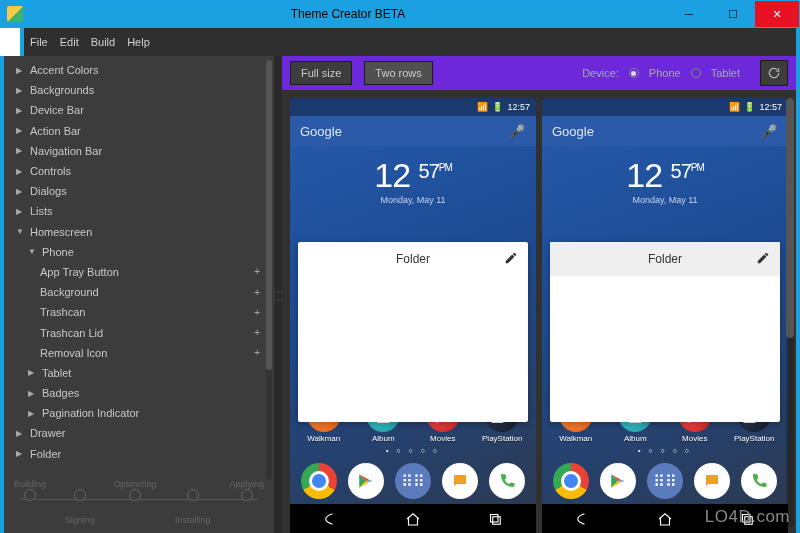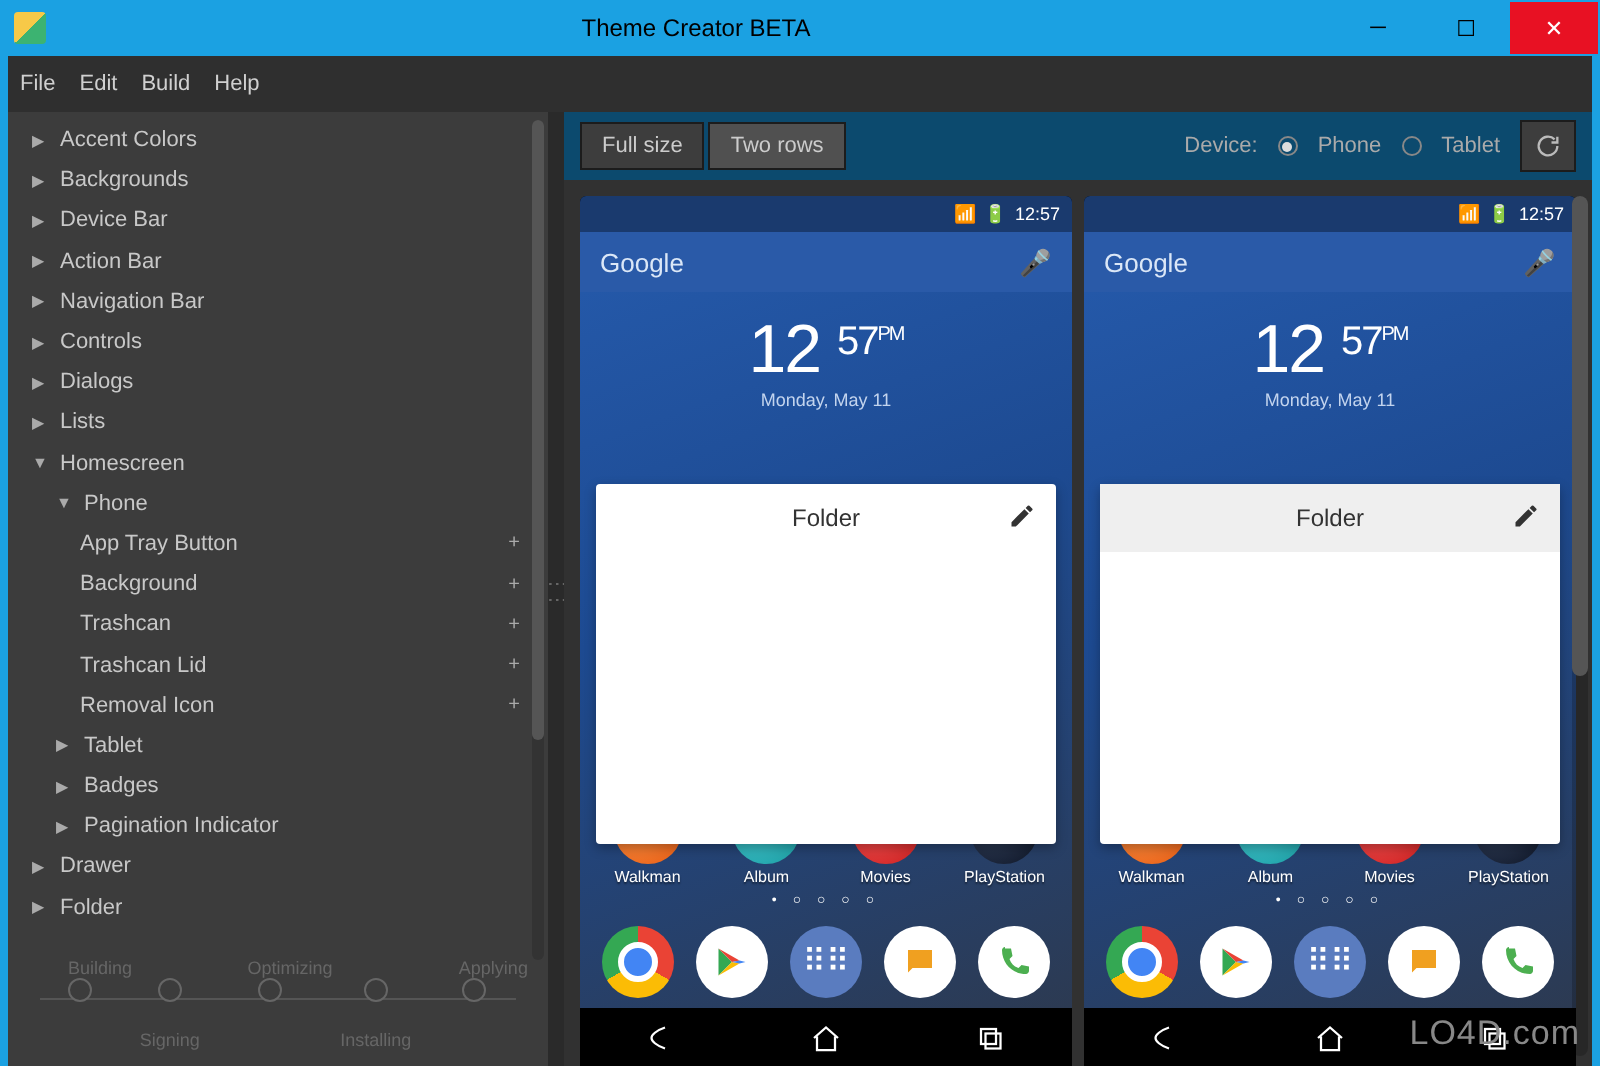--- a/index.html
+++ b/index.html
@@ -6,21 +6,21 @@
 body { width: 800px; height: 533px; background: #fff; overflow: hidden; }
 
 
 .titlebar { height: 28px; background: #1ba1e2; display: flex; align-items: center; border: 1px solid #1ba1e2; }
 .titlebar .app-icon { width: 16px; height: 16px; margin: 0 6px; background: linear-gradient(135deg,#f7c948 0 50%,#3cb371 50% 100%); border-radius: 2px; }
 .titlebar .title { flex: 1; text-align: center; color: #000; font-size: 12px; font-weight: 400; }
 .titlebar .winbtns { display: flex; }
 .titlebar .winbtn { width: 44px; height: 26px; display: flex; align-items: center; justify-content: center; color: #000; font-size: 11px; }
 .titlebar .winbtn.close { background: #e81123; color: #fff; }
 
-.menubar { height: 20px; background: #2f2f2f; display: flex; align-items: center; padding: 14px 6px; gap: 12px; border-left: 4px solid #1ba1e2; border-right: 4px solid #1ba1e2; }
+.menubar { height: 20px; background: #2f2f2f; display: flex; align-items: center; padding: 14px 6px; gap: 12px; border-left: 4px solid #1ba1e2; border-right: 4px solid #1ba1e2; margin-left: 20px; }
 .menubar span { color: #d0d0d0; font-size: 11px; }
 
 .app-body { display: flex; height: 481px; border: 4px solid #1ba1e2; border-top: none; background: #3a3a3a; }
 
 
 .sidebar { width: 278px; background: #3c3c3c; display: flex; flex-direction: column; position: relative; }
 .tree { flex: 1; overflow: hidden; padding-top: 4px; }
 .tree-scroll { position: absolute; right: 2px; top: 4px; width: 6px; height: 420px; background: rgba(0,0,0,0.15); border-radius: 3px; }
 .tree-scroll-thumb { width: 6px; height: 310px; background: #555; border-radius: 3px; }
 .tree-item { display: flex; align-items: center; height: 20.2px; padding-left: 12px; color: #c8c8c8; font-size: 11px; cursor: default; }
@@ -29,29 +29,29 @@
 .tree-item.child { padding-left: 36px; justify-content: space-between; padding-right: 14px; }
 .tree-item.child .plus { color: #aaa; font-size: 10px; }
 .tree-item.sub1 { padding-left: 24px; }
 
 .progress-track { display: flex; align-items: center; justify-content: space-between; padding: 6px 10px 8px; position: relative; }
 .progress-track .line { position:absolute; left:16px; right:16px; top:16px; height:1px; background:#555; }
 .pstep { display:flex; flex-direction:column; align-items:center; z-index:1; }
 .pstep .dot { width:12px; height:12px; border-radius:50%; border:1px solid #666; background:#3c3c3c; }
 .pstep .lbl { color:#666; font-size:9px; margin-top:2px; }
 .pstep.down .lbl { margin-top:14px; }
-.pstep.up .lbl { margin-top:-28px;margin-left:20px; }
+.pstep.up .lbl { margin-top:-28px; }
 
 
 .drag-handle { width:8px; background:#2a2a2a; display:flex; align-items:center; justify-content:center; }
 .drag-handle .dots { color:#666; font-size:10px; writing-mode: vertical-rl; letter-spacing:-2px; }
 
 
 .preview { flex:1; background:#313131; display:flex; flex-direction:column; }
-.preview-toolbar { height:34px; background:#0c4a6e; display:flex; align-items:center; padding:0 8px; gap:2px; }
+.preview-toolbar { height:34px; background:#6d28d9; display:flex; align-items:center; padding:0 8px; gap:12px; }
 .ptbtn { background:#3d3d3d; color:#ccc; font-size:11px; padding:5px 10px; border:1px solid #1c1c1c; cursor:pointer; }
 .ptbtn.active { background:#505050; }
 .spacer { flex:1; }
 .device-group { display:flex; align-items:center; gap:10px; color:#aaa; font-size:11px; }
 .radio { width:10px; height:10px; border-radius:50%; border:1px solid #888; display:inline-flex; align-items:center; justify-content:center; }
 .radio.on::after { content:""; width:5px; height:5px; border-radius:50%; background:#ddd; }
 .refresh-btn { width:28px; height:26px; background:#3d3d3d; border:1px solid #1c1c1c; display:flex; align-items:center; justify-content:center; margin-left:8px; }
 .refresh-btn svg { width:14px; height:14px; }
 
 .phones { flex:1; display:flex; gap:6px; padding:8px; overflow:hidden; position:relative; }

